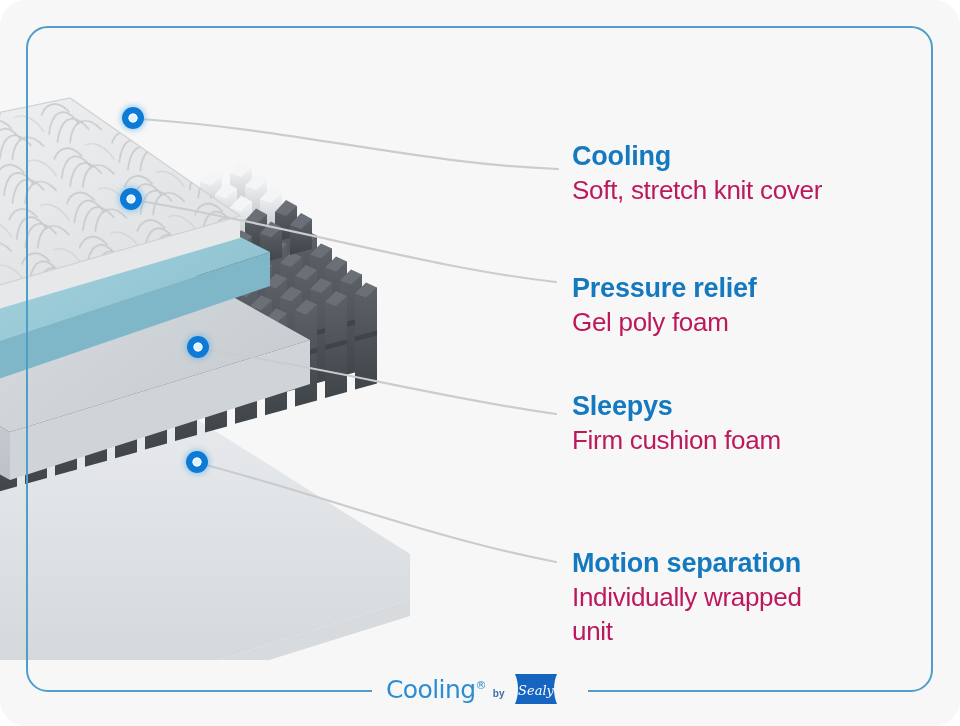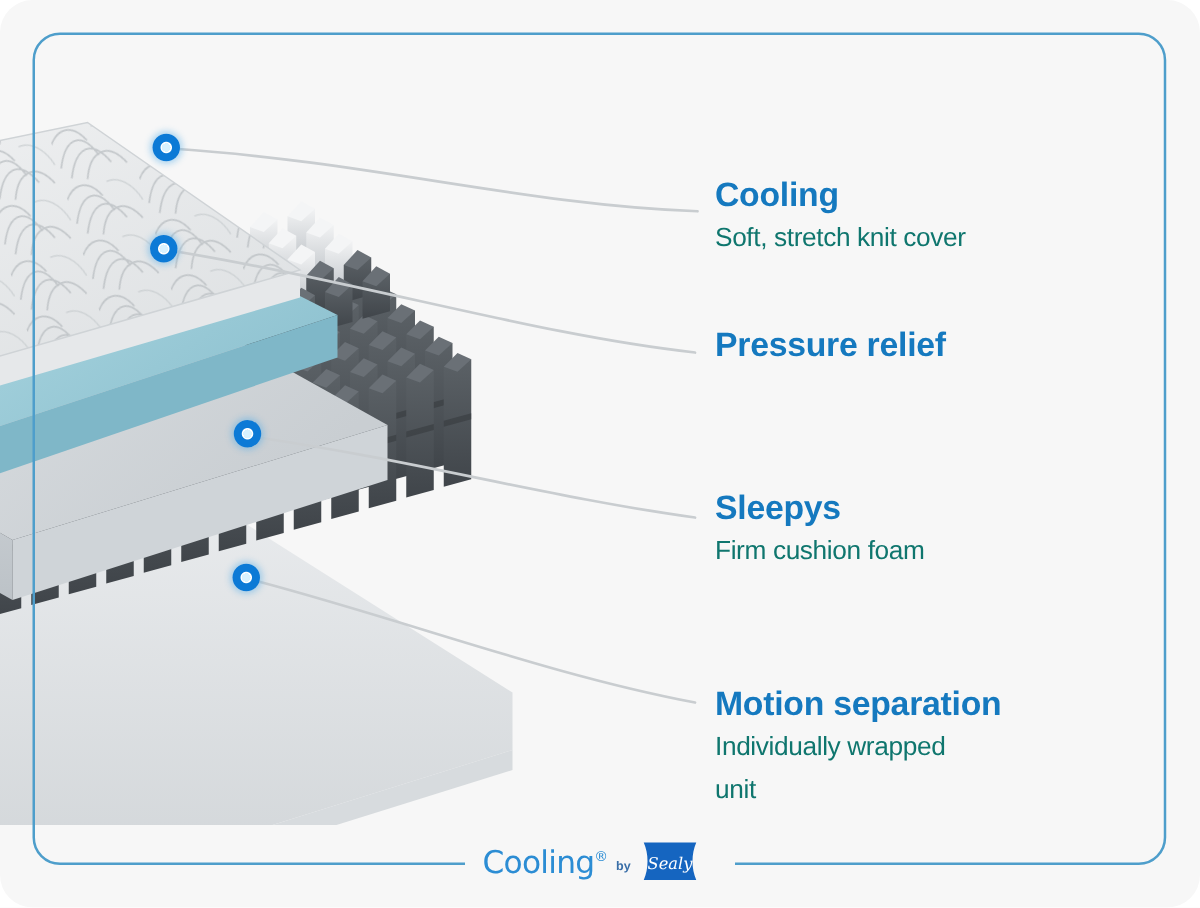--- a/index.html
+++ b/index.html
@@ -76,22 +76,22 @@
     width: 380px;
   }
   .callout .head {
     color: #1579bf;
     font-weight: bold;
     font-size: 27px;
     line-height: 34px;
     letter-spacing: -0.2px;
   }
   .callout .sub {
-    color: #0f766e;
-    font-size: 21px;
+    color: #be185d;
+    font-size: 26px;
     line-height: 33px;
     letter-spacing: -0.3px;
     margin-top: 1px;
   }
 
   
   #logo {
     position: absolute;
     left: 386px; top: 672px;
     height: 34px;
@@ -1222,22 +1222,23 @@
   <div class="dot" style="left:122px; top:107px;"></div>
   <div class="dot" style="left:120px; top:188px;"></div>
   <div class="dot" style="left:187px; top:336px;"></div>
   <div class="dot" style="left:186px; top:451px;"></div>
 
   <div class="callout" style="left:572px; top:139px;">
     <div class="head">Cooling</div>
     <div class="sub">Soft, stretch knit cover</div>
   </div>
 
-  <div class="callout" style="left:572px; top:259px;">
+  <div class="callout" style="left:572px; top:271px;">
     <div class="head">Pressure relief</div>
+    <div class="sub">Gel poly foam</div>
   </div>
 
   <div class="callout" style="left:572px; top:389px;">
     <div class="head">Sleepys</div>
     <div class="sub">Firm cushion foam</div>
   </div>
 
   <div class="callout" style="left:572px; top:546px;">
     <div class="head">Motion separation</div>
     <div class="sub">Individually wrapped</div>

